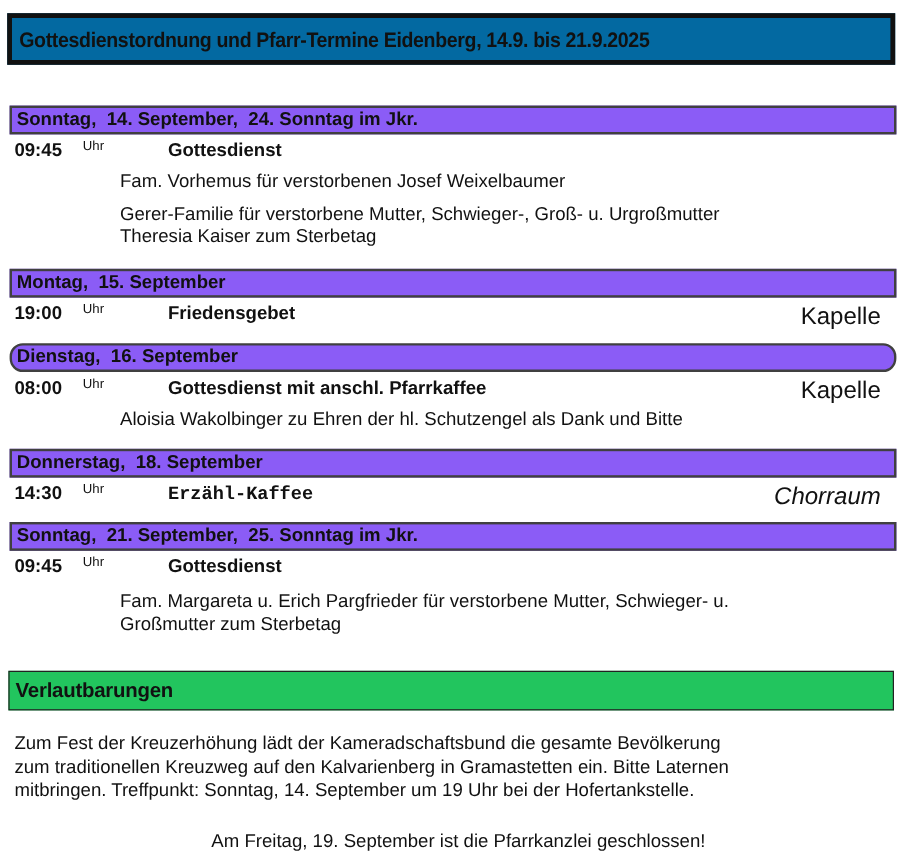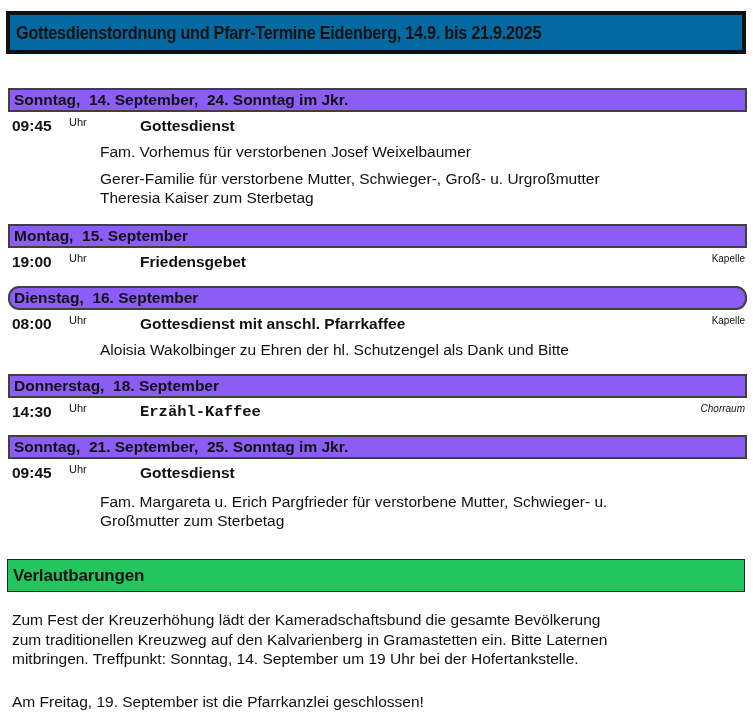--- a/index.html
+++ b/index.html
@@ -27,21 +27,21 @@
     .time {
       position: absolute; left: 12px; font-size: 15.5px; font-weight: bold;
     }
     .uhr {
       position: absolute; left: 69px; font-size: 11px;
     }
     .event-title {
       position: absolute; left: 100px; font-size: 15.5px; font-weight: bold; white-space: nowrap; margin-left: 40px;
     }
     .location {
-      position: absolute; right: 8px; font-size: 10px; white-space: nowrap;
+      position: absolute; right: 19px; font-size: 20px; white-space: nowrap;
     }
     .intention {
       position: absolute; left: 100px; font-size: 15.5px; line-height: 19px; white-space: pre;
     }
     .announce-box {
       position: absolute; left: 7px; top: 559px; width: 736px; height: 31px;
       border: 1px solid #222; background: #22c55e;
     }
     .announce-box span {
       position: absolute; left: 5px; top: 6px;
@@ -111,13 +111,13 @@
 </div>
 <div class="intention" style="top:492px;">Fam. Margareta u. Erich Pargfrieder für verstorbene Mutter, Schwieger- u.
 Großmutter zum Sterbetag</div>
 
 <div class="announce-box">
   <span>Verlautbarungen</span>
 </div>
 <div class="announce-text" style="top:610px;">Zum Fest der Kreuzerhöhung lädt der Kameradschaftsbund die gesamte Bevölkerung
 zum traditionellen Kreuzweg auf den Kalvarienberg in Gramastetten ein. Bitte Laternen
 mitbringen. Treffpunkt: Sonntag, 14. September um 19 Uhr bei der Hofertankstelle.</div>
-<div class="announce-text" style="top:692px;">Am Freitag, 19. September ist die Pfarrkanzlei geschlossen!</div>
+<div class="announce-text" style="top:692px;text-align:center;">Am Freitag, 19. September ist die Pfarrkanzlei geschlossen!</div>
 
 </body></html>

